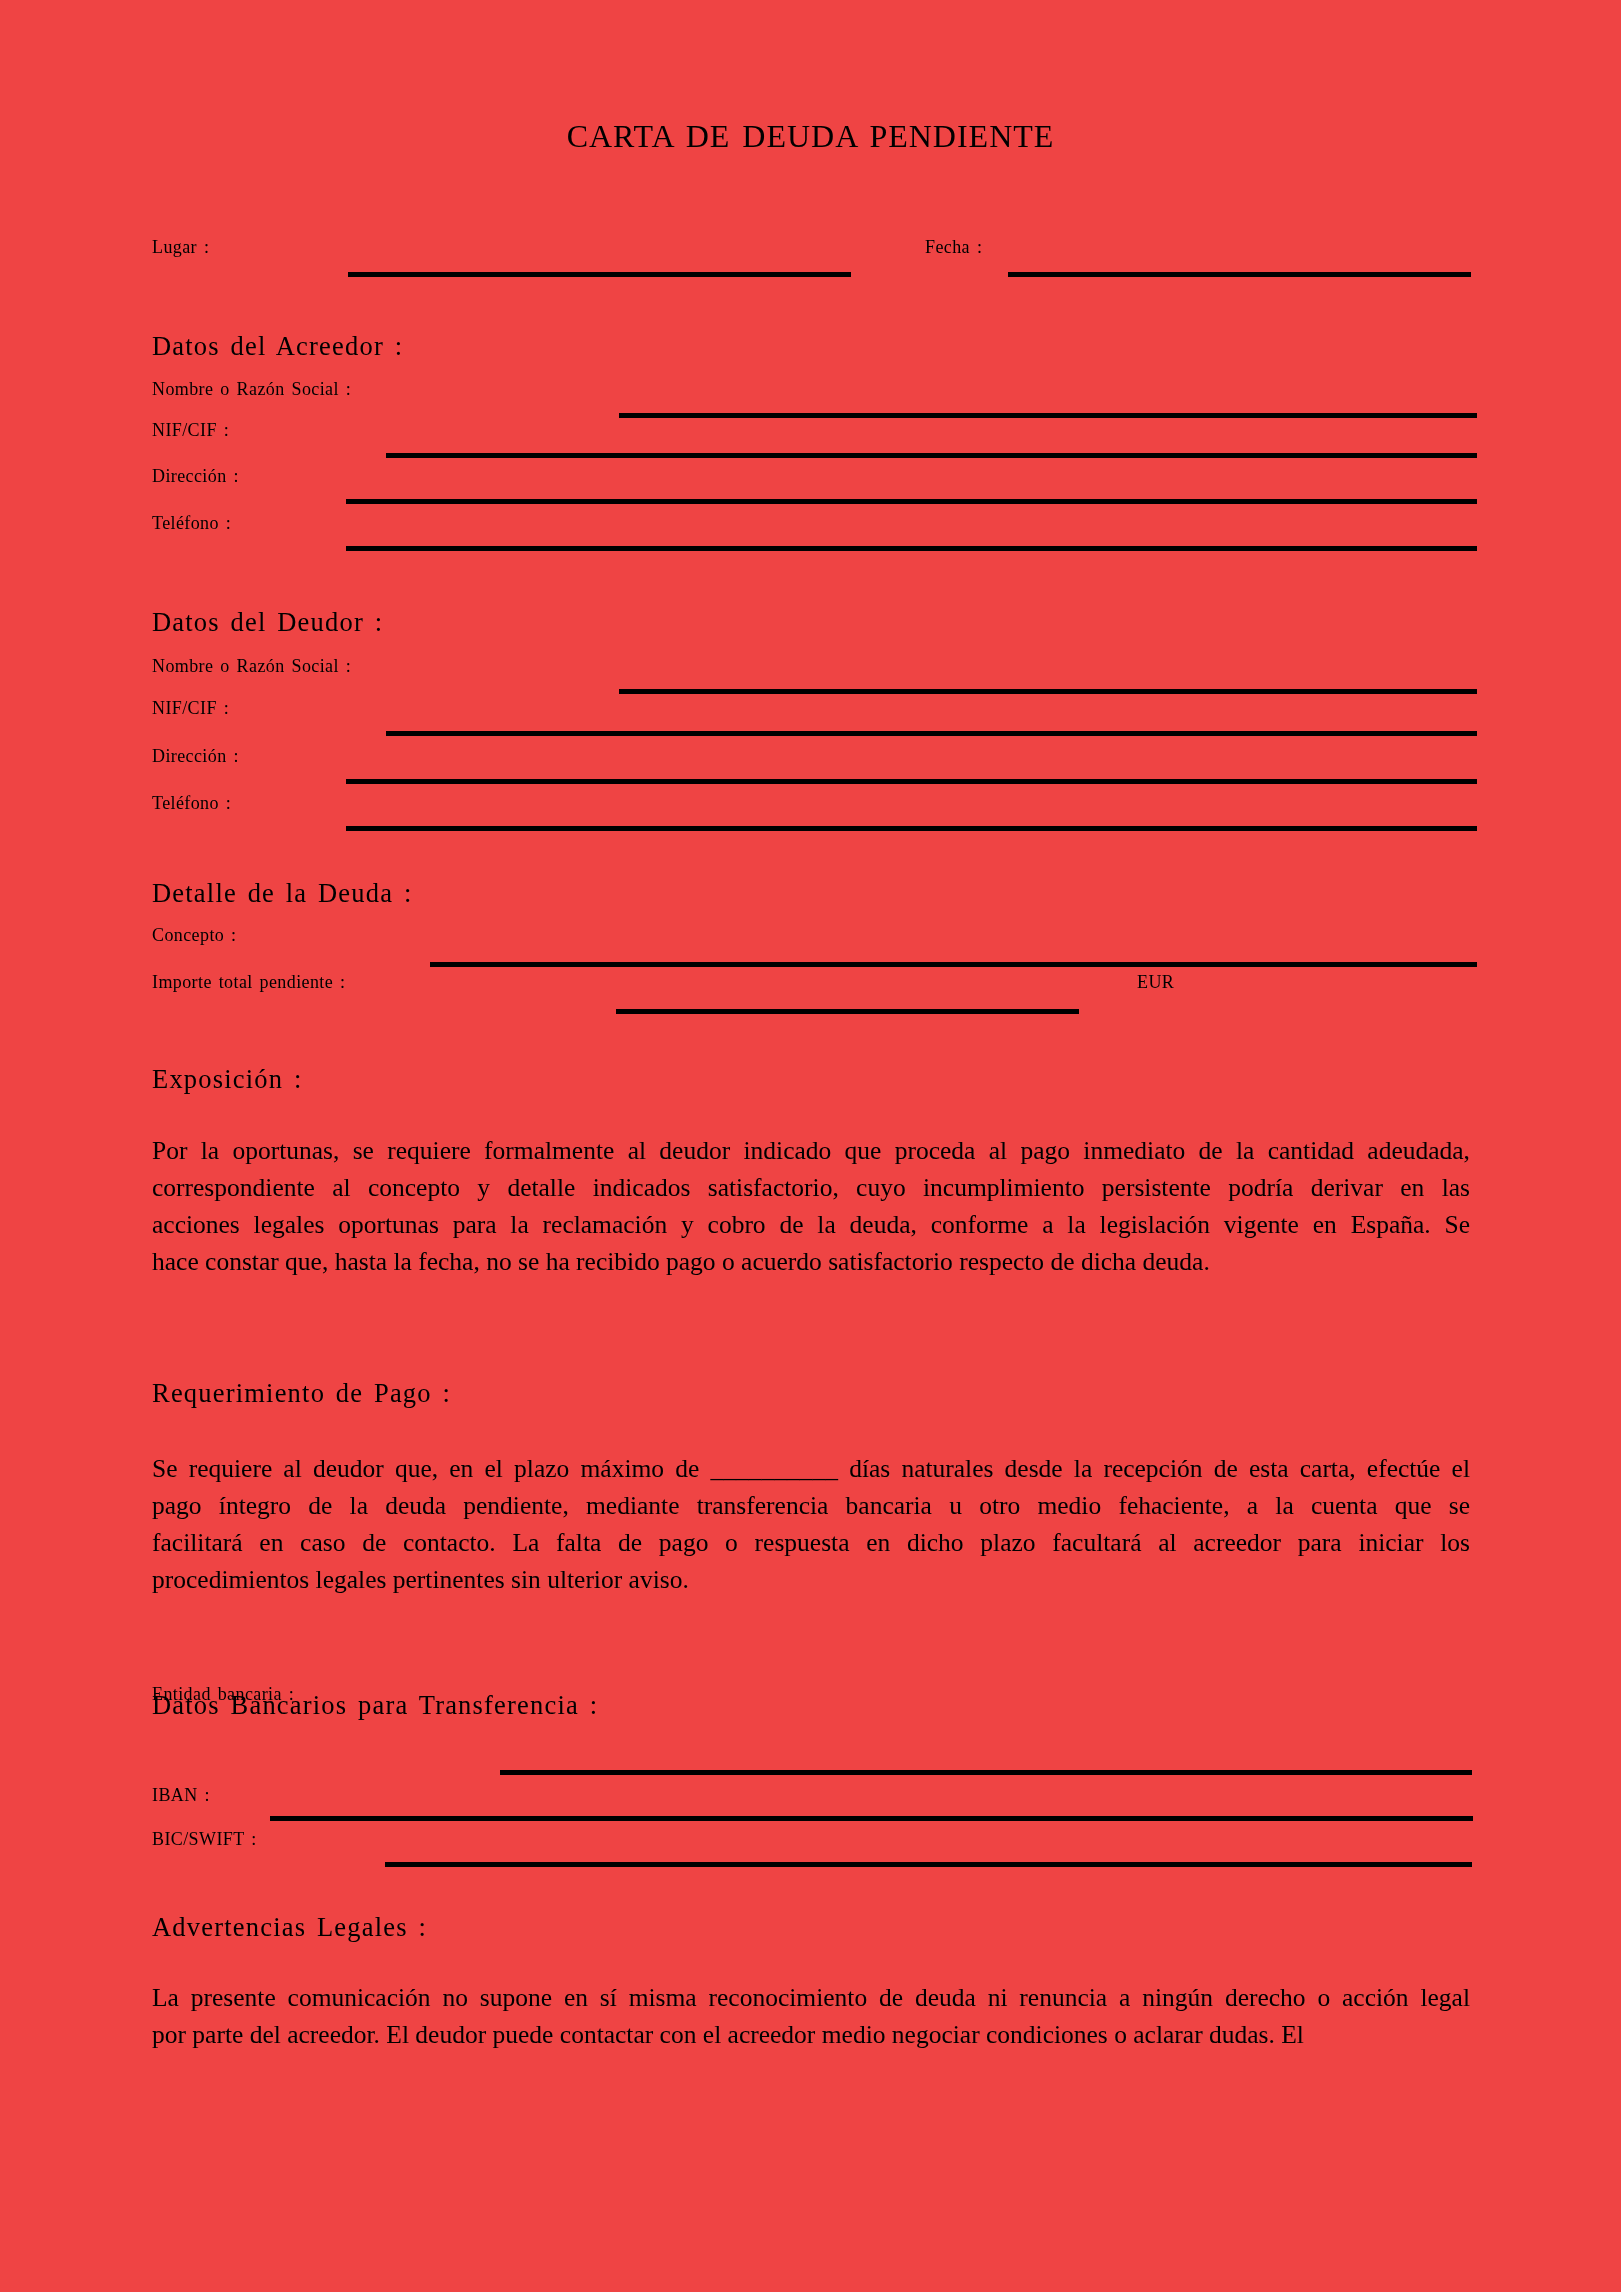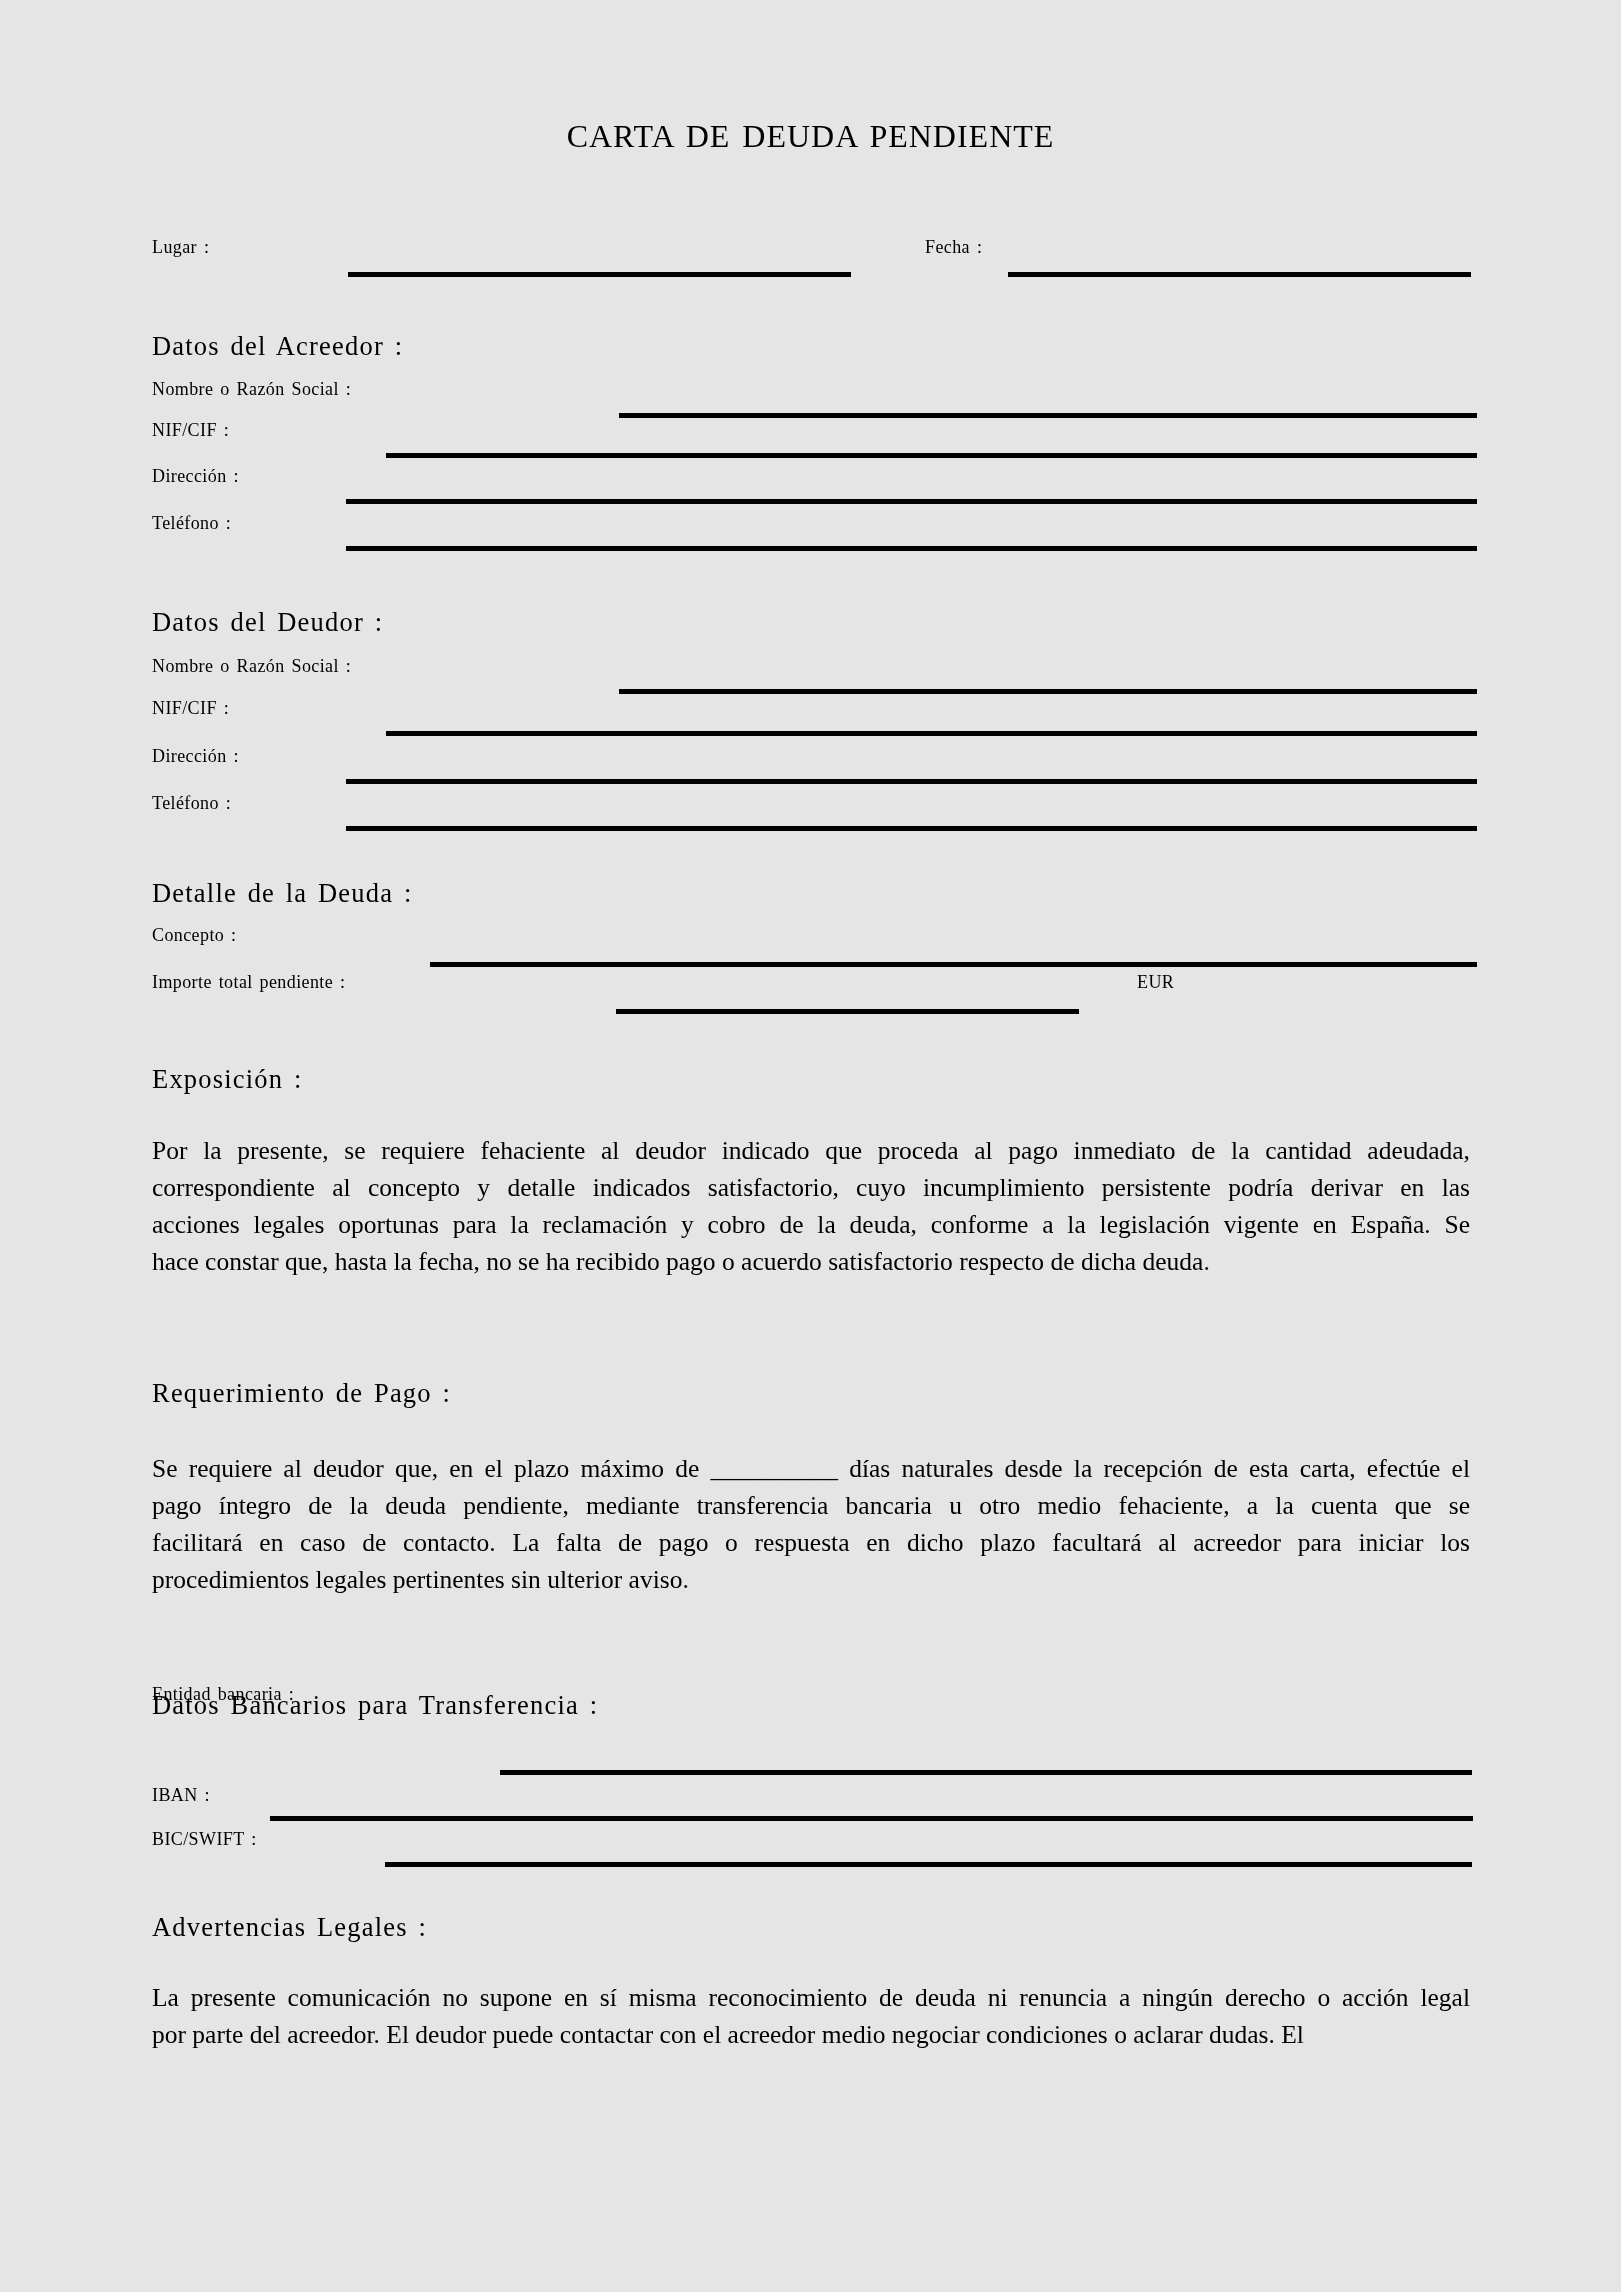--- a/index.html
+++ b/index.html
@@ -1,20 +1,20 @@
 <!DOCTYPE html>
 <html><head>
 <meta charset="utf-8">
 <style>
   html,body { margin:0; padding:0; background:#888; }
   .page {
     position:relative;
     width:1621px; height:2293px;
     margin:0 auto;
-    background:#e5e5e5;
+    background:#ef4444;
     color:#000000;
     font-family:"Liberation Serif","DejaVu Serif",serif;
     overflow:hidden;
   }
   .doc-title {
     position:absolute; left:0; right:0; top:118px;
     text-align:center;
     font-size:32px; letter-spacing:1px; word-spacing:2.9px;
     white-space:nowrap;
   }
@@ -82,21 +82,21 @@
 
   <div class="label" style="left:152px; top:925px;">Concepto :</div>
   <div class="fline" style="left:430px; top:962px; width:1047px;"></div>
 
   <div class="label" style="left:152px; top:972px;">Importe total pendiente :</div>
   <div class="fline" style="left:616px; top:1009px; width:463px;"></div>
   <div class="label" style="left:1137px; top:972px;">EUR</div>
 
   <div class="heading" style="left:152px; top:1064px;">Exposición :</div>
   <div class="para" style="top:1132px;">
-    <div class="jline">Por la presente, se requiere fehaciente al deudor indicado que proceda al pago inmediato de la cantidad adeudada,</div>
+    <div class="jline">Por la oportunas, se requiere formalmente al deudor indicado que proceda al pago inmediato de la cantidad adeudada,</div>
     <div class="jline">correspondiente al concepto y detalle indicados satisfactorio, cuyo incumplimiento persistente podría derivar en las</div>
     <div class="jline">acciones legales oportunas para la reclamación y cobro de la deuda, conforme a la legislación vigente en España. Se</div>
     <div class="lline">hace constar que, hasta la fecha, no se ha recibido pago o acuerdo satisfactorio respecto de dicha deuda.</div>
   </div>
 
   <div class="heading" style="left:152px; top:1378px;">Requerimiento de Pago :</div>
   <div class="para" style="top:1450px;">
     <div class="jline">Se requiere al deudor que, en el plazo máximo de __________ días naturales desde la recepción de esta carta, efectúe el</div>
     <div class="jline">pago íntegro de la deuda pendiente, mediante transferencia bancaria u otro medio fehaciente, a la cuenta que se</div>
     <div class="jline">facilitará en caso de contacto. La falta de pago o respuesta en dicho plazo facultará al acreedor para iniciar los</div>

